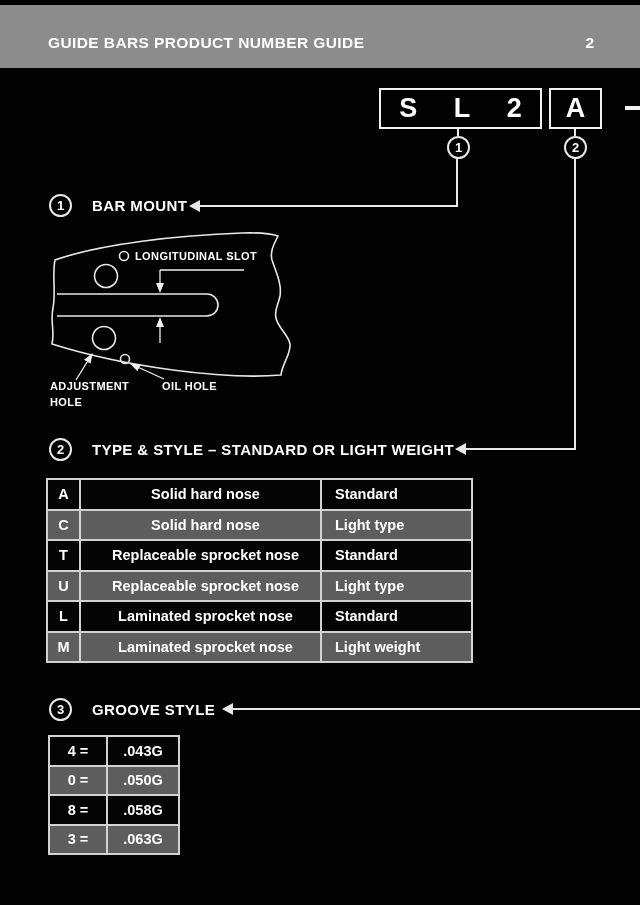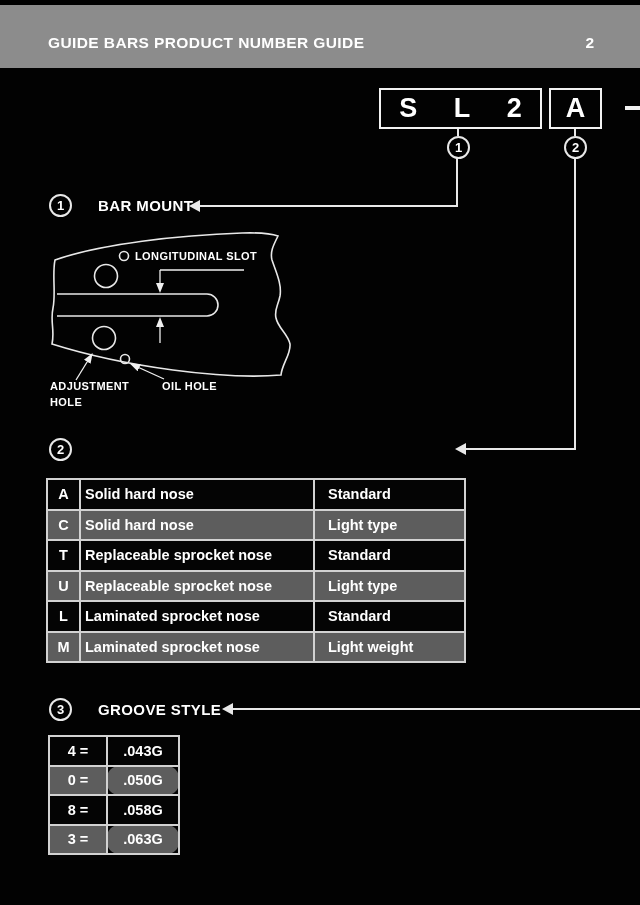--- a/index.html
+++ b/index.html
@@ -27,43 +27,43 @@
            box-sizing:border-box;display:flex;align-items:center;justify-content:center;
            font-size:13px;background:#000;}
   .arrow-left{position:absolute;width:0;height:0;border-top:6px solid transparent;
               border-bottom:6px solid transparent;border-right:11px solid #e8e8e8;}
 
   
   .section-heading{position:absolute;display:flex;align-items:center;}
   .num-circle{width:23px;height:23px;border:2px solid #e8e8e8;border-radius:50%;
               box-sizing:border-box;display:flex;align-items:center;justify-content:center;
               font-size:13px;flex:none;}
-  .heading-label{margin-left:26px;font-size:15px;letter-spacing:.4px;white-space:nowrap;}
+  .heading-label{margin-left:20px;font-size:15px;letter-spacing:.4px;white-space:nowrap;}
   .sh1{left:49px;top:194px;} .sh2{left:49px;top:438px;} .sh3{left:49px;top:698px;}
 
   
   .diagram{position:absolute;left:30px;top:228px;}
   .svg-label{font-family:"Liberation Sans",sans-serif;font-weight:bold;font-size:11px;
              fill:#fff;letter-spacing:.4px;}
   .dstroke{fill:none;stroke:#e8e8e8;stroke-width:1.6;}
   .dthin{stroke:#f0f0f0;stroke-width:1.3;}
 
   
   table{position:absolute;border-collapse:collapse;table-layout:fixed;}
   td{border:2px solid #d2d2d2;font-size:14.5px;font-weight:bold;color:#fff;
      vertical-align:middle;overflow:hidden;white-space:nowrap;}
   tr.dark td{background:#040404;} tr.gray td{background:#5d5d5d;}
   .type-style-table{left:46px;top:478px;width:391px;height:185px;}
   .type-style-table td.code{width:29px;text-align:center;}
-  .type-style-table td.desc{width:227px;padding-left:4px;}
+  .type-style-table td.desc{width:227px;padding-left:11px;text-align:center;}
   .type-style-table td.style{width:135px;padding-left:13px;}
   .groove-table{left:48px;top:735px;width:122px;height:120px;}
   .groove-table td{text-align:center;}
   .groove-table td.gcode{width:54px;}
-  .groove-table td.gval{width:68px;border-radius:12px;}
+  .groove-table td.gval{width:68px;}
 </style>
 </head>
 <body>
 
 <div class="page">
 
   <div class="header">
     <span class="title">GUIDE BARS PRODUCT NUMBER GUIDE</span>
     <span class="pagenum">2</span>
   </div>
@@ -93,20 +93,21 @@
 
   <div class="hline" style="left:233px;top:708px;width:407px;height:2px;"></div>
   <div class="arrow-left" style="left:222px;top:703px;"></div>
 
   <div class="section-heading sh1">
     <span class="num-circle">1</span>
     <span class="heading-label">BAR MOUNT</span>
   </div>
   <div class="section-heading sh2">
     <span class="num-circle">2</span>
+    <span class="heading-label">TYPE &amp; STYLE – STANDARD OR LIGHT WEIGHT</span>
   </div>
   <div class="section-heading sh3">
     <span class="num-circle">3</span>
     <span class="heading-label">GROOVE STYLE</span>
   </div>
 
   <svg class="diagram" width="280" height="190" viewBox="0 0 280 190">
     <defs>
       <marker id="ah" markerWidth="9" markerHeight="8" refX="7" refY="3" orient="auto">
         <path d="M0,0 L8,3 L0,6 Z" fill="#f0f0f0"></path>

